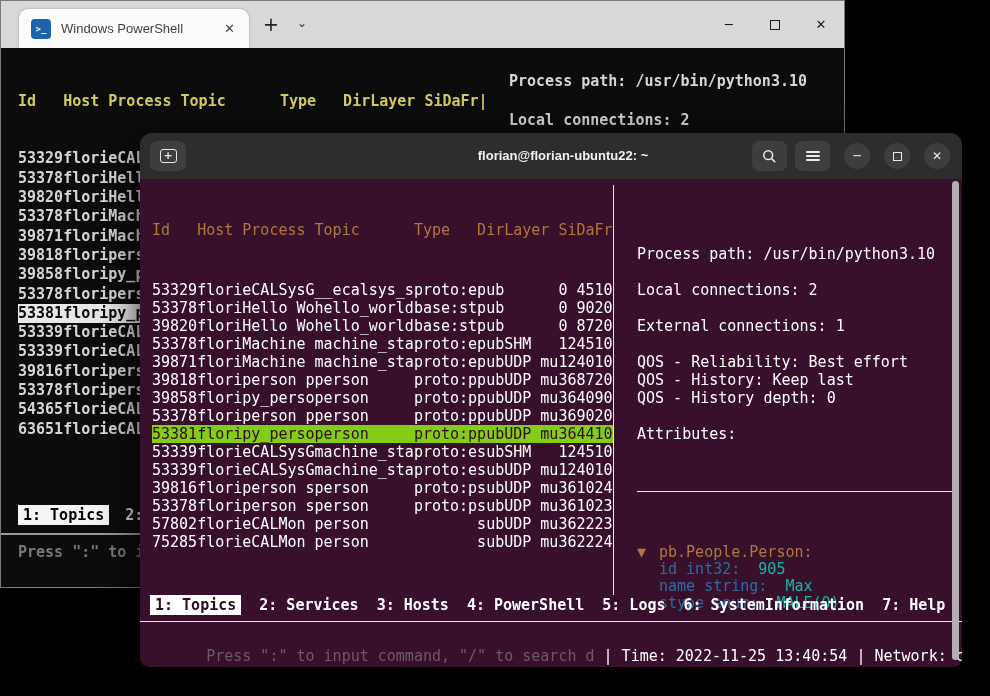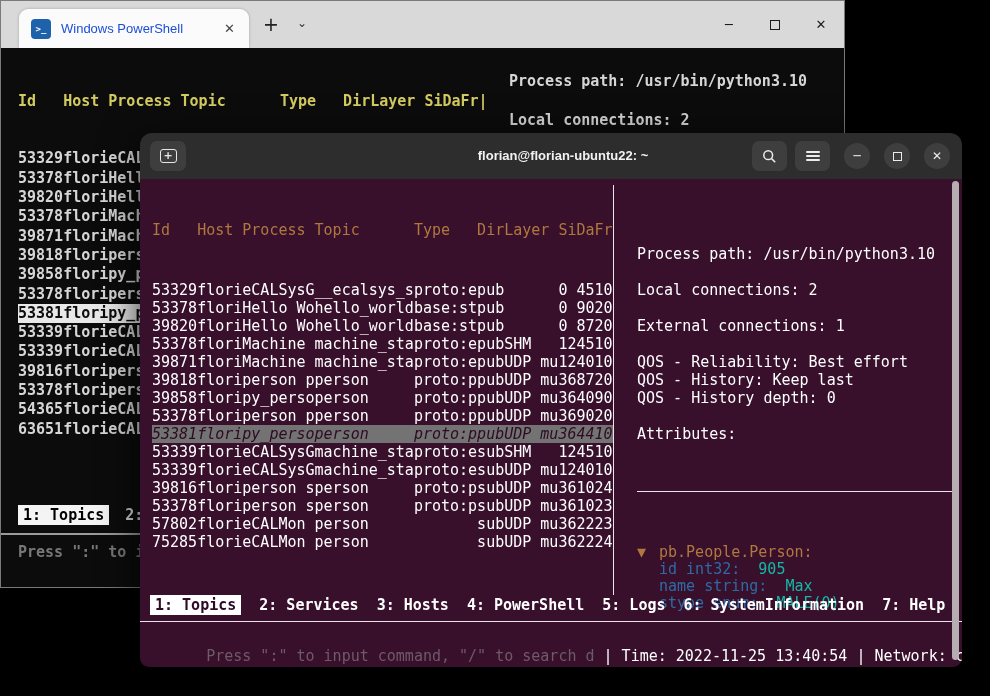--- a/index.html
+++ b/index.html
@@ -8,21 +8,21 @@
 
   
   #ps-window { position:absolute; left:0; top:0; width:845px; height:588px;
     background:var(--ps-bg); border:1px solid #7a7a7a; z-index:1; }
   .ps-titlebar { position:absolute; left:0; top:0; right:0; height:47px; background:var(--ps-titlebar); }
   .ps-tab { position:absolute; left:18px; top:8px; width:230px; height:39px; background:#fbfbfb;
     border-radius:9px 9px 0 0; display:flex; align-items:center; padding:0 12px; gap:10px;
     box-shadow:0 0 3px rgba(0,0,0,.25); }
   .ps-appicon { width:20px; height:20px; border-radius:4px; background:#1f62ac; color:#fff;
     font:bold 9px/20px "DejaVu Sans Mono",monospace; text-align:center; flex:0 0 auto; }
-  .ps-tab-title { font:13px "Liberation Sans",sans-serif; color:#1d4ed8; flex:1; white-space:nowrap; overflow:hidden; }
+  .ps-tab-title { font:13px "Liberation Sans",sans-serif; color:#404040; flex:1; white-space:nowrap; overflow:hidden; }
   .ps-tab-close { color:#444; font:13px "DejaVu Sans",sans-serif; padding:0 2px; }
   .ps-newtab { position:absolute; left:262px; top:12px; color:#222; font:19px "DejaVu Sans",sans-serif; }
   .ps-chevron { position:absolute; left:296px; top:15px; color:#333; font:12px "DejaVu Sans",sans-serif; }
   .ps-controls { position:absolute; right:0; top:0; height:47px; display:flex; }
   .ps-ctl { width:46px; height:47px; display:flex; align-items:center; justify-content:center; color:#1c1c1c;
     font:13px "DejaVu Sans",sans-serif; }
   .ps-maxbox { width:10px; height:10px; border:1px solid #1c1c1c; display:inline-block; }
 
   .ps-content { position:absolute; left:0; top:47px; right:0; bottom:0; background:var(--ps-bg);
     font:bold 15px/19.3px "DejaVu Sans Mono",monospace; color:var(--ps-text); overflow:hidden; }
@@ -56,21 +56,21 @@
     display:flex; align-items:center; justify-content:center; color:#ececec;
     font:12px "DejaVu Sans",sans-serif; }
   .menu-glyph { width:14px; height:10px; display:flex; flex-direction:column; justify-content:space-between; }
   .menu-glyph i { display:block; height:2px; background:#ececec; border-radius:1px; }
   .max-glyph { width:9px; height:9px; border:1.5px solid #ececec; display:inline-block; }
 
   .term-content { position:absolute; left:0; top:46px; right:0; bottom:0; background:var(--term-bg);
     border-radius:0 0 9px 9px; font:15px/18px "DejaVu Sans Mono",monospace; color:#fff; overflow:hidden; }
   #term-rows { position:absolute; left:12px; top:6px; white-space:pre; }
   .term-header { color:var(--term-orange); margin-bottom:6px; }
-  #term-rows .trow.sel { background:#737373; color:#2e0b24; width:fit-content;font-style:italic; }
+  #term-rows .trow.sel { background:#84cc16; color:#2e0b24; width:fit-content; }
   .vsep { position:absolute; left:473px; top:6px; width:1px; height:410px; background:var(--sep); }
   #term-right { position:absolute; left:497px; top:30px; width:318px; white-space:pre; }
   #term-right .info-line { height:18px; }
   .mid-hr { height:1px; background:var(--sep); margin-top:12px; }
   .timestamp { margin-top:13px; height:18px; }
   #tree { margin-top:16px; font-size:15px; line-height:17px; }
   .tree-line { white-space:pre; }
   .tarrow { display:inline-block; width:22px; color:var(--term-orange); }
   .tnode { color:var(--term-orange);margin-top:11px; }
   .tfield { color:var(--term-blue); }

